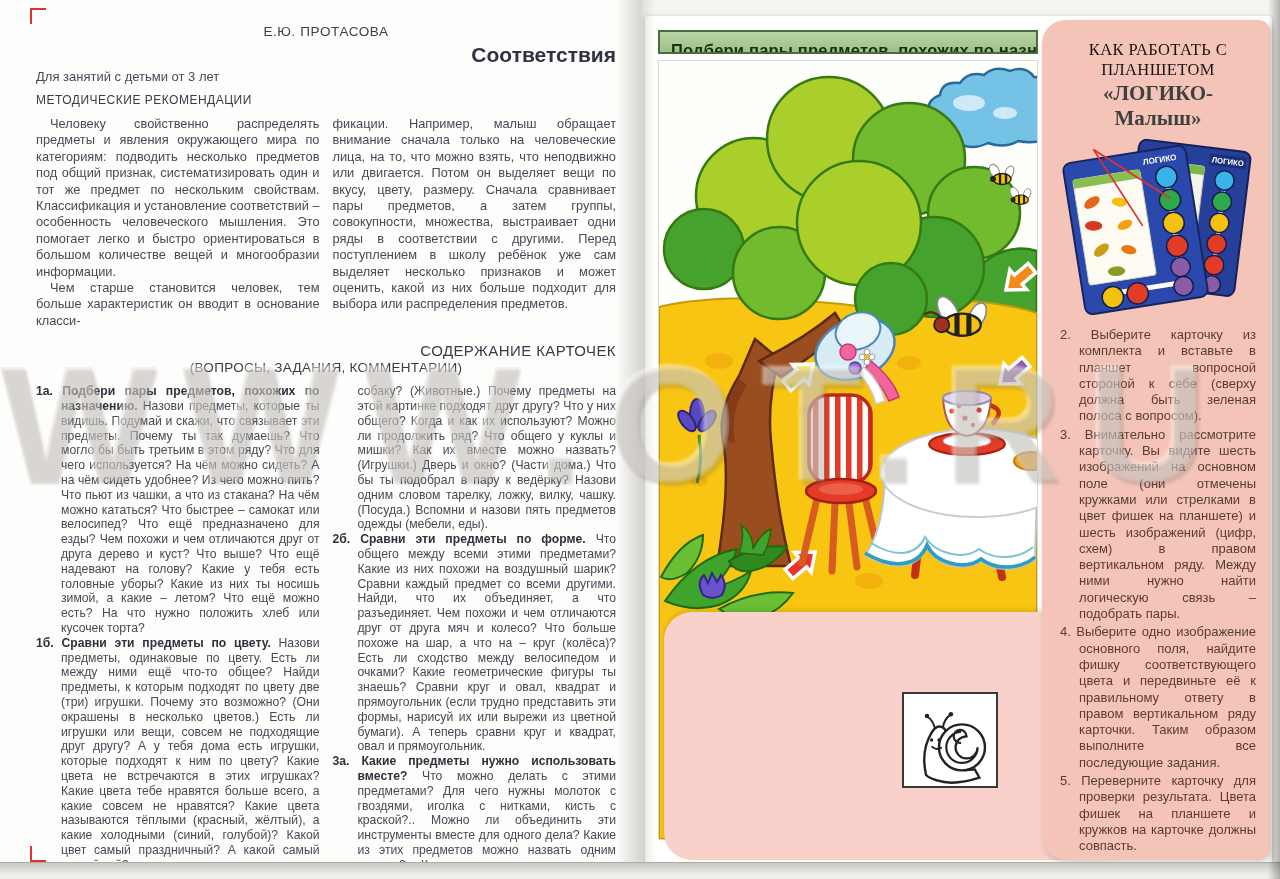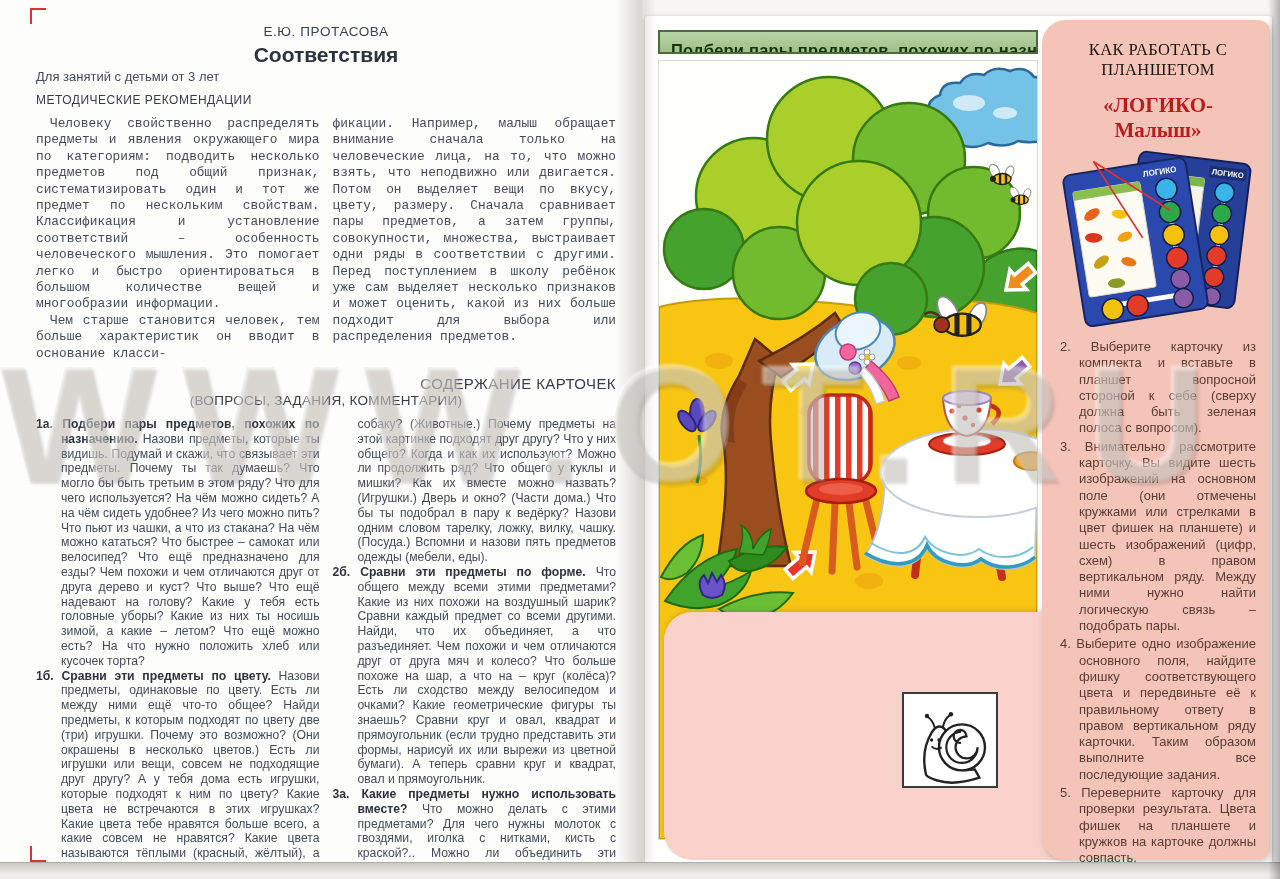--- a/index.html
+++ b/index.html
@@ -16,30 +16,30 @@
           background:linear-gradient(#c9c7c1,#efeeea 70%);border-top:1px solid #aeaca6;}
   .right-edge{position:absolute;left:1268px;top:0;width:12px;height:879px;z-index:6;
           background:linear-gradient(90deg,rgba(0,0,0,0),rgba(0,0,0,.28));}
   .crop-mark{position:absolute;width:14px;height:14px;z-index:7;}
   .crop-tl{left:30px;top:8px;border-left:2px solid #e03030;border-top:2px solid #e03030;}
   .crop-bl{left:30px;top:846px;border-left:2px solid #e03030;border-bottom:2px solid #e03030;}
 
   
   .lp-inner{position:absolute;left:36px;top:24px;width:580px;color:#454a57;}
   .lp-author{text-align:center;font-size:13.5px;letter-spacing:.6px;color:#3b3f4c;}
-  .lp-title{text-align:center;font-size:21px;font-weight:bold;color:#2e323e;margin-top:4px;}
+  .lp-title{text-align:right;font-size:21px;font-weight:bold;color:#2e323e;margin-top:4px;}
   .lp-subtitle{font-size:13px;margin-top:2px;}
   .lp-h{text-align:left;font-size:12px;letter-spacing:.5px;color:#383c49;margin-top:9px;}
   .lp-h2{text-align:right;font-size:15px;letter-spacing:.4px;color:#383c49;margin-top:13px;}
   .lp-h2s{text-align:center;font-size:13.5px;letter-spacing:.3px;color:#383c49;margin-top:1px;}
   .cols{display:flex;gap:13px;margin-top:9px;}
   .col{flex:1;text-align:justify;}
   .intro .col{font-size:12.8px;line-height:16.4px;}
   .cards .col{font-size:12.2px;line-height:14.8px;}
-  .intro p{margin:0;font-family:Liberation Mono, monospace;}
+  .intro p{margin:0;}
   .indent{text-indent:14px;}
   .item{margin:0;padding-left:25px;text-indent:-25px;}
   .cont{margin:0;padding-left:25px;text-indent:0;}
   .num,.lead{font-weight:bold;color:#2e323e;}
 
   
   .card{position:absolute;left:7px;top:8px;width:392px;height:836px;background:#fff;z-index:2;}
   .banner{margin:6px 6px 0 6px;height:24px;line-height:36px;overflow:hidden;white-space:nowrap;
           background:linear-gradient(#b9d3a5,#9fc089);border:2px solid #4c6a3c;box-sizing:border-box;
           font-weight:bold;font-size:16.5px;color:#17300e;padding-left:11px;letter-spacing:.2px;}
@@ -51,21 +51,21 @@
   .snail-box{position:absolute;left:238px;top:80px;width:96px;height:96px;background:#fff;
              border:2px solid #3a3a3a;box-sizing:border-box;}
 
   
   .sidebar{position:absolute;left:397px;top:4px;width:228px;height:840px;background:#f5c4b9;
            border-radius:24px 12px 12px 24px;z-index:4;box-shadow:2px 3px 6px rgba(0,0,0,.18);
            box-sizing:border-box;padding:20px 14px 0 18px;}
   .sb-t1{text-align:center;font-family:"Liberation Serif",serif;font-weight:normal;
          font-size:16.5px;color:#19140f;letter-spacing:.4px;}
   .sb-t2{text-align:center;font-family:"Liberation Serif",serif;font-weight:bold;
-         font-size:21px;color:#b91c1c;margin-top:13px;}
+         font-size:21px;color:#404040;margin-top:1px;}
   .sb-product{width:208px;height:184px;margin:6px auto 2px auto;}
   .steps{color:#5a3c33;font-size:13px;line-height:16.3px;text-align:justify;}
   .step{padding-left:19px;text-indent:-19px;margin-bottom:2px;}
 
   
   .watermark{position:absolute;left:0;top:330px;width:1072px;text-align:center;z-index:9;
              font-size:165px;font-weight:bold;letter-spacing:26px;pointer-events:none;
              color:rgba(205,200,192,.20);
              text-shadow:2px 3px 3px rgba(100,92,85,.22),-2px -2px 3px rgba(255,255,255,.45);}
 </style>

